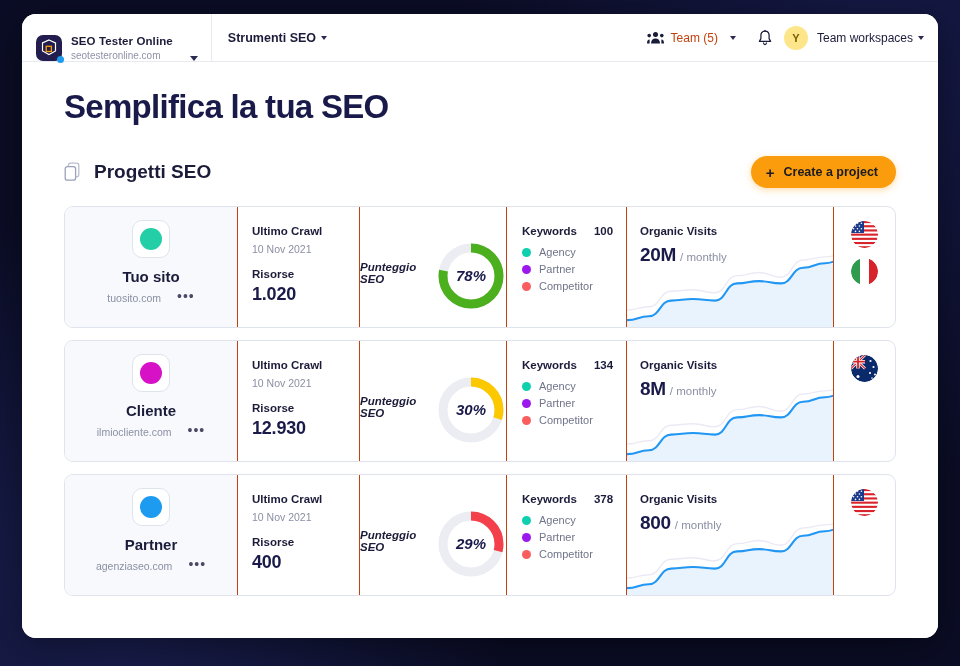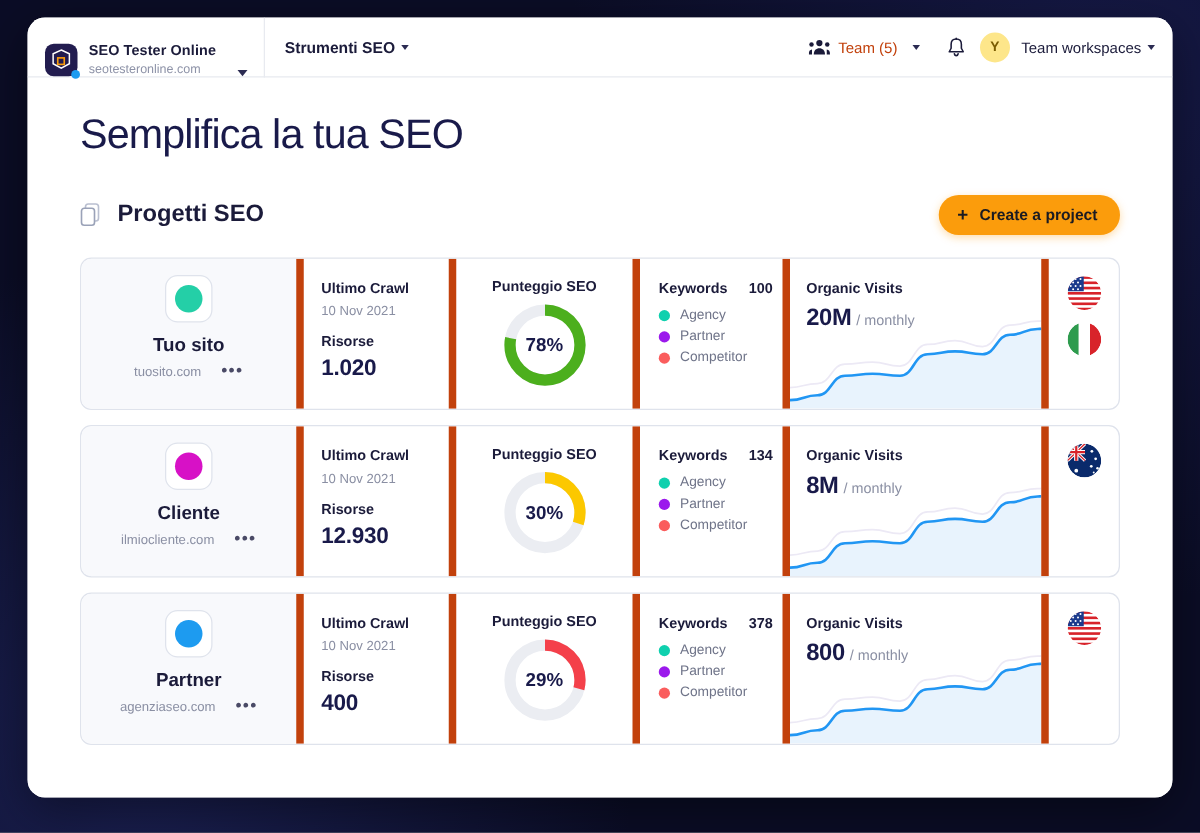--- a/index.html
+++ b/index.html
@@ -125,21 +125,21 @@
 
   
   .content {
     flex: 1 1 auto;
     padding: 26px 42px 0 42px;
     background: #fff;
     overflow: hidden;
   }
   .page-title {
     font-size: 33px;
-    font-weight: normal;
+    font-weight: bold;
     color: #191a4a;
     letter-spacing: -0.7px;
     margin-bottom: 30px;
   }
   .section-row {
     display: flex; align-items: center;
     margin-bottom: 18px;
   }
   .section-title {
     display: flex; align-items: center; gap: 12px;
@@ -170,21 +170,21 @@
 
   .card {
     display: flex;
     height: 122px;
     border: 1px solid #dfe3ec;
     border-radius: 9px;
     background: #fff;
     overflow: hidden;
   }
   .cell { position: relative; }
-  .cell + .cell { border-left: 6px solid #c2410c; }
+  .cell + .cell { border-left: 1px solid #c2410c; }
 
   
   .c-site {
     flex: 0 0 172px;
     background: #f8f9fc;
     display: flex; flex-direction: column;
     align-items: center;
     padding-top: 13px;
   }
   .site-sq {
@@ -222,22 +222,23 @@
   }
   .big {
     font-size: 18px; font-weight: bold; color: #191a4a;
     margin-top: 4px; letter-spacing: -.2px;
   }
   .mt12 { margin-top: 13px; }
 
   
   .c-score {
     flex: 0 0 147px;
-    display: flex; flex-direction: column; align-items: center;
+    display: flex; flex-direction: row; align-items: center;
     padding-top: 17px;
+    font-style: italic;
   }
   .c-score .lbl { margin-bottom: 5px; }
   .donut-wrap { position: relative; width: 70px; height: 70px; }
   .donut-val {
     position: absolute; inset: 0;
     display: flex; align-items: center; justify-content: center;
     font-size: 15px; font-weight: bold; color: #191a4a;
   }
 
   

